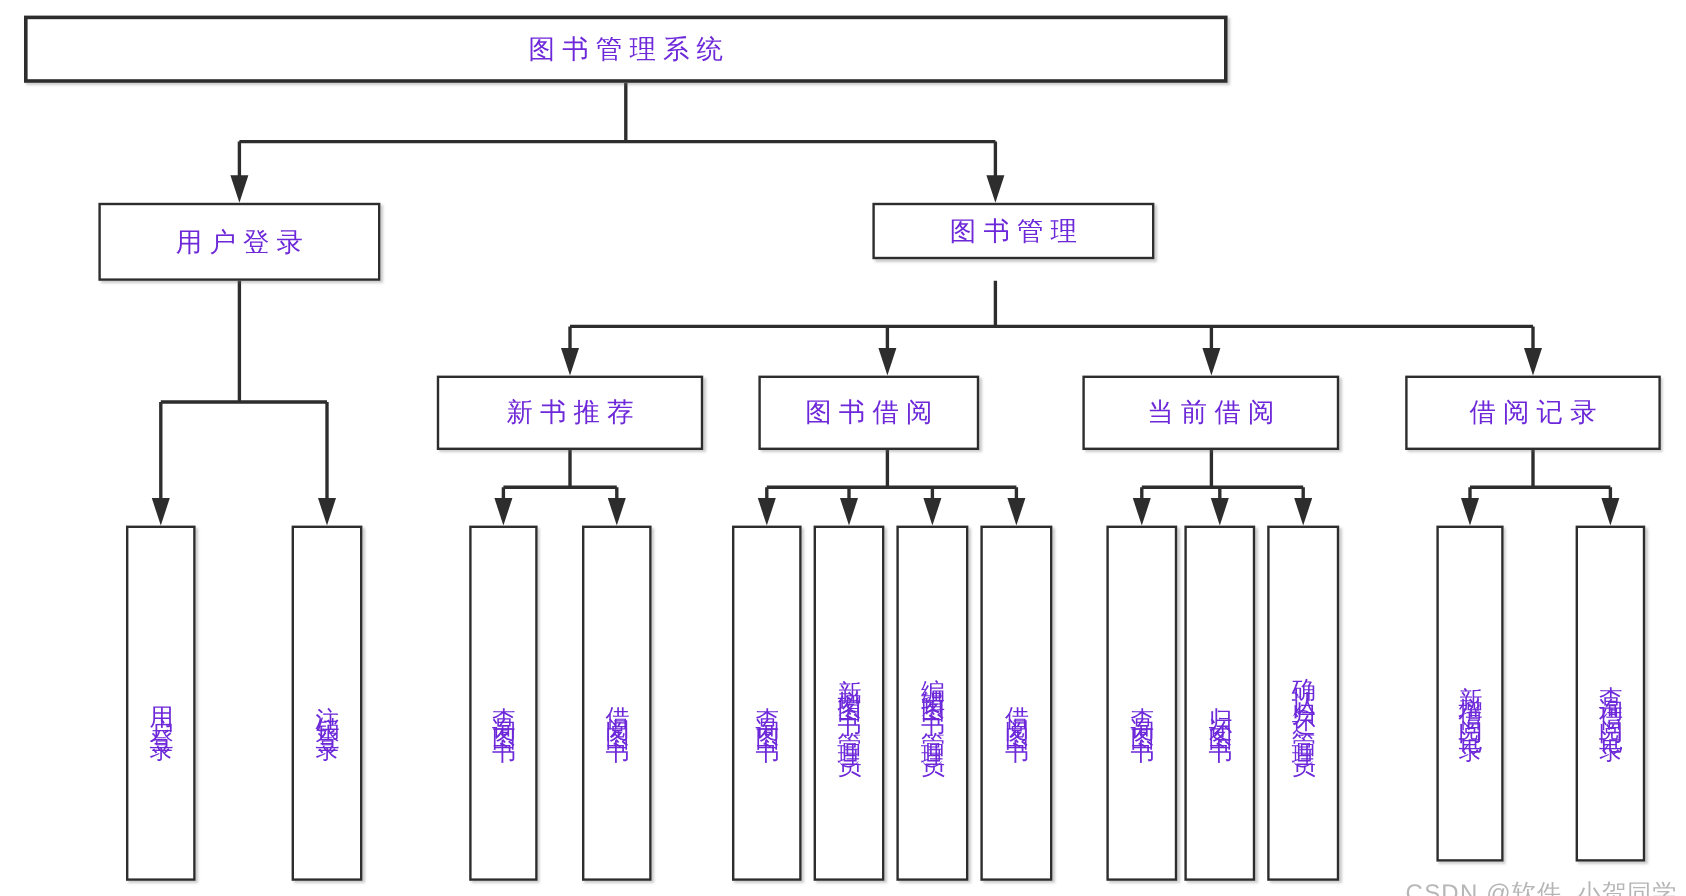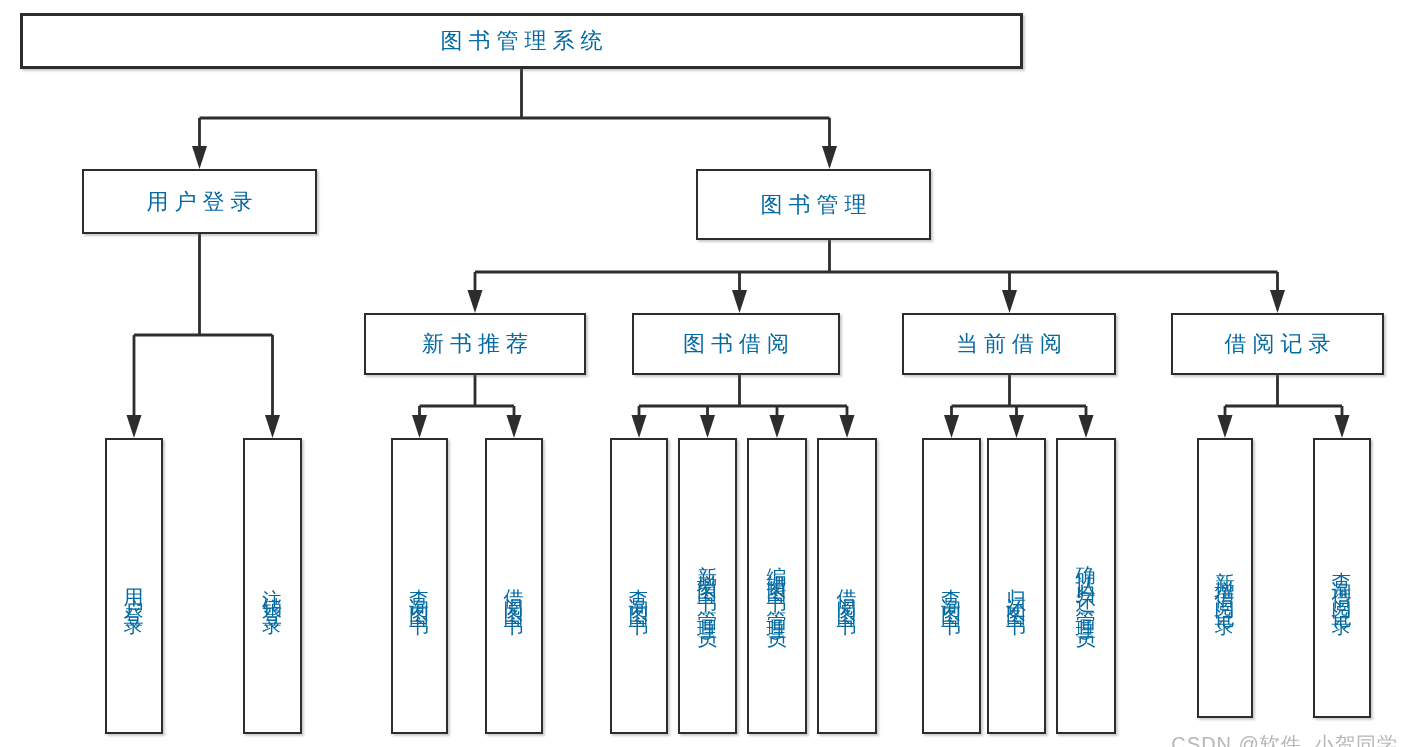--- a/index.html
+++ b/index.html
@@ -18,21 +18,21 @@
     pointer-events: none;
   }
   .node {
     position: absolute;
     box-sizing: border-box;
     border: 2.5px solid #2d2d2d;
     background: #ffffff;
     display: flex;
     align-items: center;
     justify-content: center;
-    color: #0369a1;
+    color: #6d28d9;
     box-shadow: 2px 2px 2px rgba(110,110,110,0.35);
   }
   .node.root { border-width: 3px; }
   .node.h span {
     font-size: 22px;
     letter-spacing: 6px;
     padding-left: 6px; 
     white-space: nowrap;
   }
   .node.v span {
@@ -97,28 +97,28 @@
     </g>
   </svg>
 
   <div class="node h root" style="left:20px;top:13px;width:1003px;height:56px">
     <span>图书管理系统</span>
   </div>
 
   <div class="node h" style="left:82px;top:169px;width:235px;height:65px">
     <span>用户登录</span>
   </div>
-  <div class="node h" style="left:696px;top:169px;width:235px;height:71px">
+  <div class="node h" style="left:727px;top:169px;width:235px;height:47px">
     <span>图书管理</span>
   </div>
 
   <div class="node h" style="left:364px;top:313px;width:222px;height:62px">
     <span>新书推荐</span>
   </div>
-  <div class="node h" style="left:632px;top:313px;width:208px;height:62px">
+  <div class="node h" style="left:632px;top:313px;width:184px;height:62px">
     <span>图书借阅</span>
   </div>
   <div class="node h" style="left:902px;top:313px;width:214px;height:62px">
     <span>当前借阅</span>
   </div>
   <div class="node h" style="left:1171px;top:313px;width:213px;height:62px">
     <span>借阅记录</span>
   </div>
 
   <div class="node v" style="left:105px;top:438px;width:58px;height:296px">

